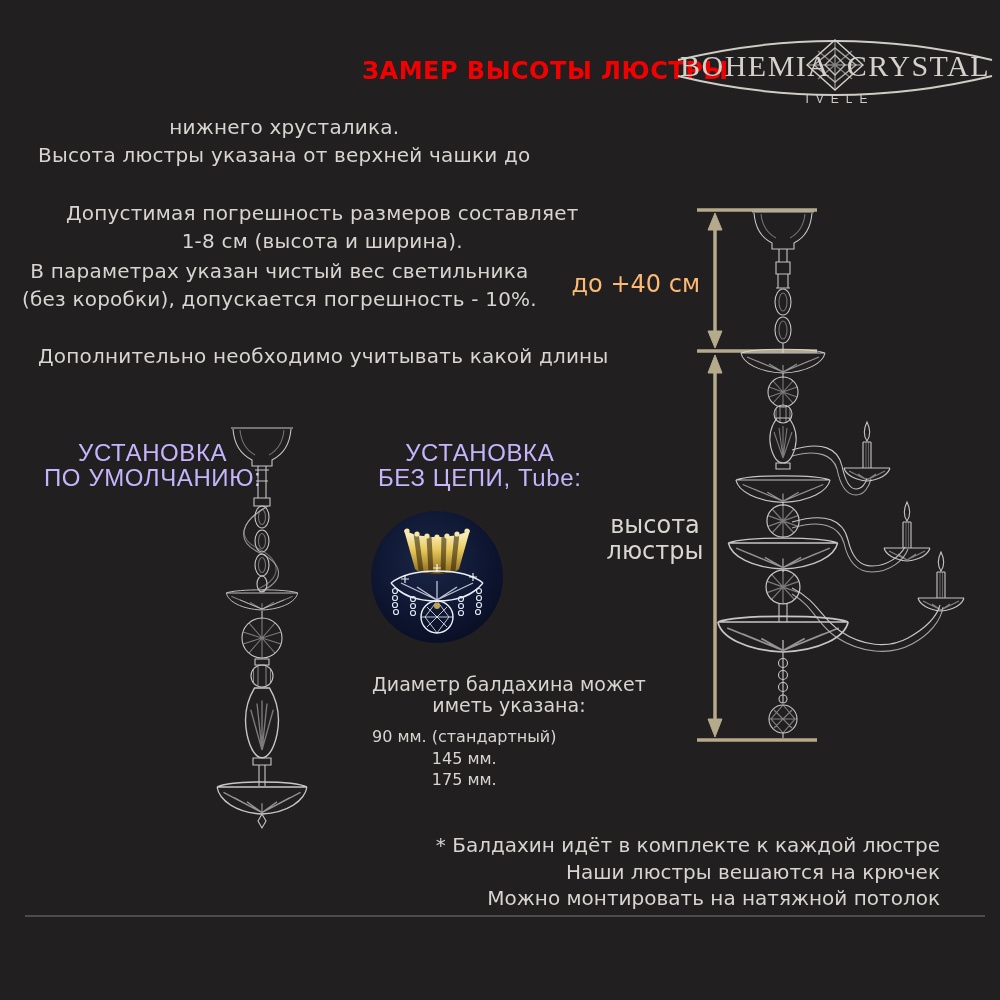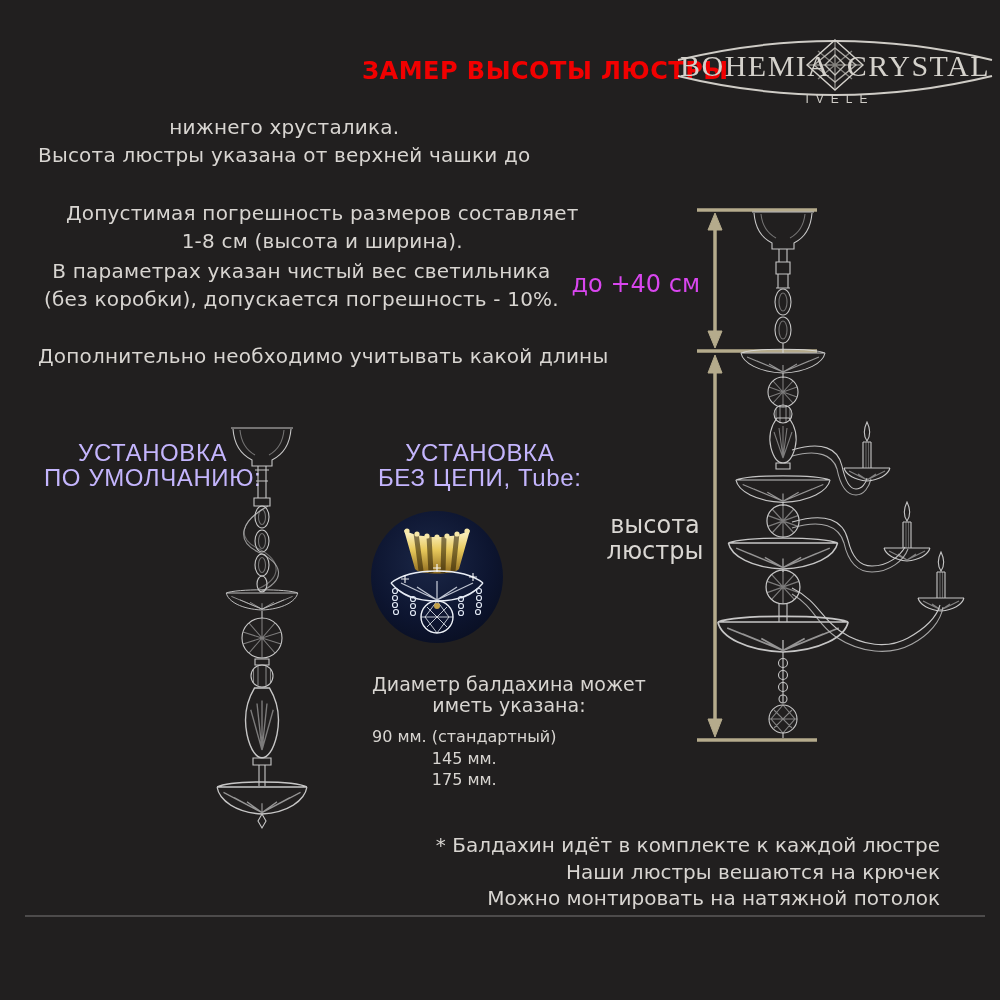--- a/index.html
+++ b/index.html
@@ -12,21 +12,21 @@
   .abs{position:absolute;text-align:center;}
   .page-title{
     font-size:24px;font-weight:bold;color:#f10000;
     letter-spacing:0.5px;text-align:center;white-space:nowrap;
   }
   .para{font-size:20px;line-height:28px;letter-spacing:0.2px;}
   .para div{white-space:nowrap;}
   .section-heading{font-size:24px;line-height:25px;letter-spacing:0.6px;color:#c4b5fd;
     font-family:"Liberation Sans","DejaVu Sans",sans-serif;}
   .section-heading div{white-space:nowrap;}
-  .dim-label{font-size:24px;color:#d946ef;white-space:nowrap;}
+  .dim-label{font-size:24px;color:#fdba74;white-space:nowrap;}
   .height-label{font-size:24px;line-height:26px;color:#dad7d3;text-align:center;}
   .canopy-intro{font-size:19px;line-height:20.5px;color:#d8d5d1;}
   .canopy-sizes{font-size:16px;line-height:21.5px;color:#d8d5d1;}
   .canopy-sizes div{white-space:nowrap;}
   .footnotes{font-size:20px;line-height:26.5px;text-align:right;color:#d8d5d1;}
   .footnotes div{white-space:nowrap;}
   .divider{height:2px;background:#4d4b4b;}
   .photo-circle{
     width:132px;height:132px;border-radius:50%;overflow:hidden;
     background:radial-gradient(circle at 45% 38%, #1b2747 0%, #0d1530 55%, #060a18 100%);
@@ -59,21 +59,21 @@
   </div>
 
   <div class="abs para" style="left:38px;top:113px;">
     <div>нижнего хрусталика.</div>
     <div>Высота люстры указана от верхней чашки до</div>
   </div>
   <div class="abs para" style="left:38px;top:199px;margin-left:28px;">
     <div>Допустимая погрешность размеров составляет</div>
     <div>1-8 см (высота и ширина).</div>
   </div>
-  <div class="abs para" style="left:44px;top:257px;">
+  <div class="abs para" style="left:22px;top:257px;">
     <div>В параметрах указан чистый вес светильника</div>
     <div>(без коробки), допускается погрешность - 10%.</div>
   </div>
   <div class="abs para" style="left:38px;top:342px;">
     <div>Дополнительно необходимо учитывать какой длины</div>
   </div>
 
   <div class="abs dim-label" style="left:540px;top:270px;width:160px;text-align:right;">до +40 см</div>
 
   <div class="abs height-label" style="left:575px;top:512px;width:160px;">

